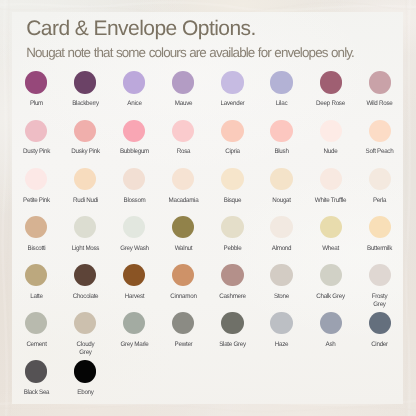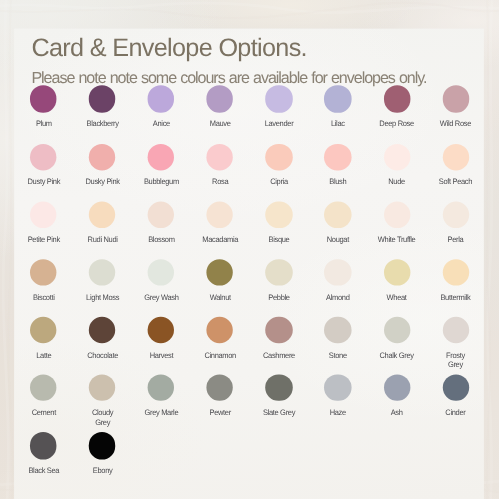--- a/index.html
+++ b/index.html
@@ -22,21 +22,21 @@
       linear-gradient(118deg, rgba(255,255,255,.22) 0%, rgba(255,255,255,0) 20%, rgba(234,226,216,.28) 36%, rgba(255,255,255,0) 52%, rgba(255,255,255,.20) 70%, rgba(255,255,255,0) 86%),
       linear-gradient(155deg, #eae9e4 0%, #e8e1da 48%, #ebe5de 100%);
   }
   .bg-veins{position:absolute;inset:0;opacity:.22;}
   .card{position:absolute;left:12px;top:12px;width:390.8px;height:392px;
         background:#f6f5f2;
         background-image:
           radial-gradient(ellipse 260px 140px at 46% 16%, rgba(250,249,248,.55), rgba(250,249,248,0) 72%),
           radial-gradient(ellipse 200px 120px at 88% 62%, rgba(250,250,248,.5), rgba(250,250,248,0) 72%),
           radial-gradient(ellipse 180px 120px at 8% 88%, rgba(243,241,236,.8), rgba(243,241,236,0) 72%),
-          linear-gradient(176deg, #f3f3f0 0%, #f6f5f3 35%, #f5f4f1 72%, #f3f1ed 100%); margin-top: 12px;}
+          linear-gradient(176deg, #f3f3f0 0%, #f6f5f3 35%, #f5f4f1 72%, #f3f1ed 100%);}
   .title{position:absolute;left:14.2px;top:7.1px;font-size:21px;color:#7b7262;letter-spacing:-0.55px;line-height:20px;}
   .sub{position:absolute;left:14.2px;top:34.0px;font-size:13.4px;color:#8a8275;line-height:13px;letter-spacing:-0.87px;word-spacing:0.6px;}
   .grid{position:absolute;left:0;top:0;width:416px;height:416px;}
   .cell{position:absolute;width:49px;text-align:center;}
   .dot{width:22.2px;height:22.2px;border-radius:50%;margin:0 auto;}
   .lbl{font-size:6.6px;color:#4b4b4f;margin-top:6.6px;line-height:8.2px;letter-spacing:-0.3px;transform:scaleX(0.95);}
 </style>
 </head>
 <body>
 
@@ -52,21 +52,21 @@
       <g fill="none" stroke="#ded5ca" stroke-opacity="0.35" stroke-width="1.6">
         <path d="M0 9 C50 13, 95 3, 145 11 S235 14, 300 5 S380 12, 416 9"></path>
         <path d="M0 408 C70 412, 140 400, 215 409 S340 401, 416 410"></path>
         <path d="M9 0 C6 80, 12 160, 8 245 S13 350, 10 416"></path>
         <path d="M406 0 C409 90, 403 170, 407 255 S404 360, 406 416"></path>
       </g>
     </svg>
   </div>
   <div class="card">
     <div class="title">Card &amp; Envelope Options.</div>
-    <div class="sub">Please note note some colours are available for envelopes only.</div>
+    <div class="sub">Nougat note that some colours are available for envelopes only.</div>
   </div>
   <div class="grid" id="grid">
       <div class="cell" style="left: 11.5px; top: 71.4px;">
         <div class="dot" style="background: rgb(150, 72, 122);"></div>
         <div class="lbl">Plum</div>
       </div>
       <div class="cell" style="left: 60.61px; top: 71.4px;">
         <div class="dot" style="background: rgb(107, 66, 102);"></div>
         <div class="lbl">Blackberry</div>
       </div>

